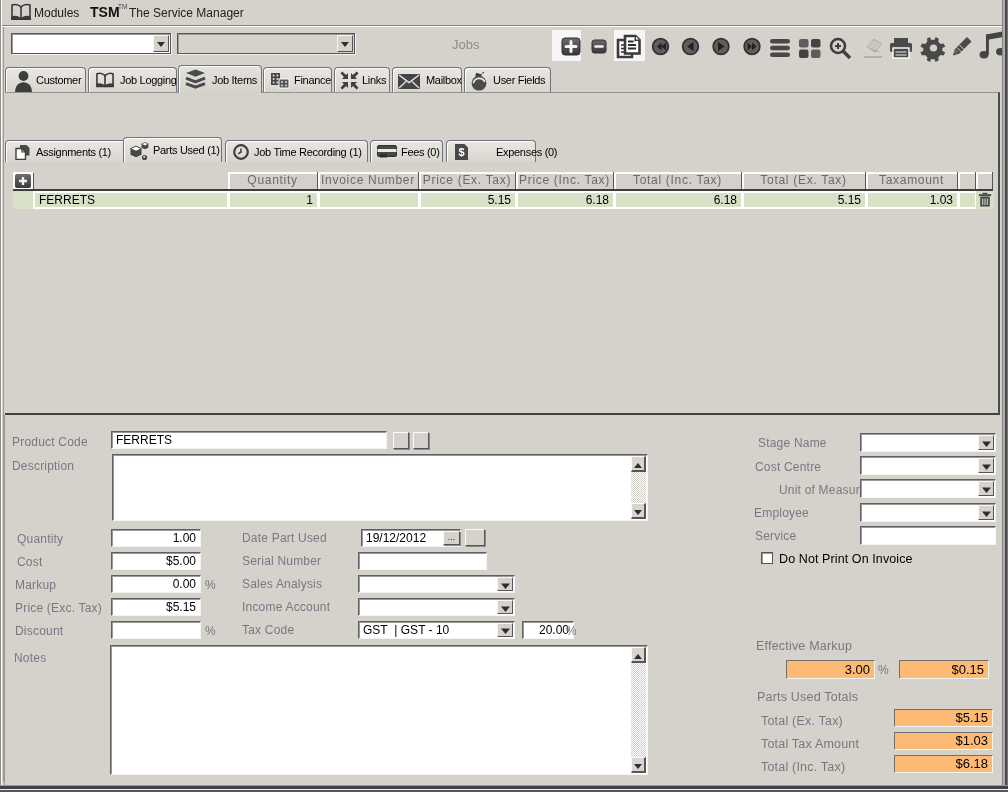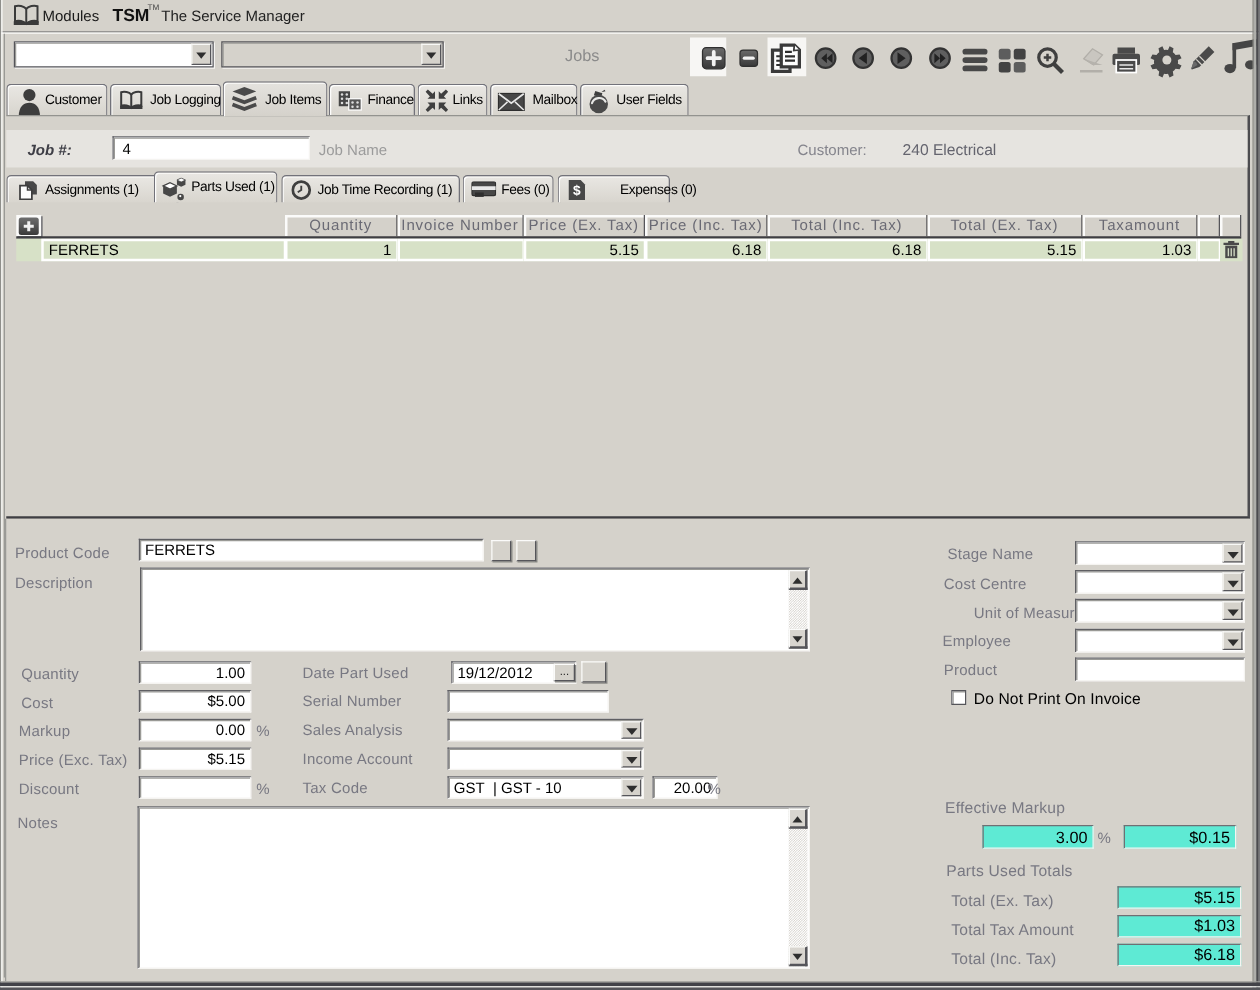--- a/index.html
+++ b/index.html
@@ -3,21 +3,21 @@
 <meta charset="utf-8">
 <style>
 * { margin:0; padding:0; box-sizing:border-box; }
 html,body { width:1008px; height:792px; overflow:hidden; }
 body { font-family:"Liberation Sans", sans-serif; background:#d5d2cb; position:relative; }
 .ab { position:absolute; }
 .lbl { color:#787882; font-size:12px; letter-spacing:0.2px; }
 .inp { background:#fff; border-top:1px solid #5f5f63; border-left:1px solid #5f5f63;
   border-bottom:1px solid #f5f4f1; border-right:1px solid #f5f4f1;
   box-shadow: inset 1px 1px 0 #9a9a96; font-size:12px; color:#000; }
-.ginp { background:#5eead4; border-top:1px solid #6f6f73; border-left:1px solid #6f6f73;
+.ginp { background:#fdba74; border-top:1px solid #6f6f73; border-left:1px solid #6f6f73;
   border-bottom:1px solid #f5f4f1; border-right:1px solid #f5f4f1; font-size:13px; color:#000; }
 .num { text-align:right; padding-right:4px; }
 .dbtn { background:#d5d2cb; border-top:1px solid #f8f8f6; border-left:1px solid #f8f8f6;
   border-bottom:1px solid #55555a; border-right:1px solid #55555a; }
 .tab { position:absolute; border:1px solid #72727a; border-bottom:none; border-radius:4px 4px 0 0;
   background:linear-gradient(#e9e7e3, #d8d5ce); box-shadow:inset 1px 1px 0 #fdfdfc; }
 .tab.sel { background:linear-gradient(#e4e2de, #d5d2cb); }
 .tbt { position:absolute; top:50%; transform:translateY(-50%); font-size:11px; letter-spacing:-0.3px; color:#000; white-space:nowrap; }
 .stab { position:absolute; border:1px solid #72727a; border-bottom:none; border-radius:4px 4px 0 0;
   background:linear-gradient(#e9e7e3, #d8d5ce); box-shadow:inset 1px 1px 0 #fdfdfc; }
@@ -231,27 +231,20 @@
       <path d="M10 2.8 l2.6 -2 l0.8 1.2 z" fill="#3f3f3f"></path>
       <circle cx="8" cy="12.2" r="7.4" fill="#4a4a4a"></circle>
       <path d="M2.6 11.5 a6 6 0 0 1 10.8 -1.2" fill="none" stroke="#e8e8e6" stroke-width="1.7" stroke-linecap="round"></path>
     </svg>
     <span class="tbt" style="left:28px;">User Fields</span>
   </div>
 </div>
 
 <div class="ab" id="tabpanel" style="left:5px;top:92px;width:995px;height:323px;border-top:1px solid #93938f;border-right:2px solid #4c4c50;border-bottom:2px solid #3f3f43;background:#d5d2cb;">
 
-  <div class="ab" style="left:0;top:11px;width:993px;height:30px;background:#e6e4e0;">
-    <span class="ab" style="left:17px;top:9px;font-size:12px;font-weight:bold;font-style:italic;color:#3e3e46;">Job #:</span>
-    <input class="ab inp" style="left: 85px; top: 5px; width: 158px; height: 19px; padding-left: 7px;" value="4">
-    <span class="ab" style="left:250px;top:9px;font-size:12px;color:#9b9b9b;">Job Name</span>
-    <span class="ab" style="left:633px;top:9px;font-size:12px;color:#84848c;">Customer:</span>
-    <span class="ab" style="left:717px;top:9px;font-size:12.5px;color:#64646e;">240 Electrical</span>
-  </div>
 
   <div class="ab" id="subtabs" style="left:0;top:44px;width:993px;height:25px;">
     <div class="stab" style="left:0;top:3px;width:138px;height:22px;">
       <svg class="ab" style="left:8px;top:3px;" width="17" height="16" viewBox="0 0 17 16">
         <path d="M6 1 h6.5 l3 3 v7.5 h-9.5 z" fill="#484848"></path>
         <path d="M2 4.5 h6 l3.5 3.5 v7.5 h-9.5 z" fill="#fdfdfd" stroke="#3e3e3e" stroke-width="1.4"></path>
         <path d="M8 4.5 v3.5 h3.5" fill="none" stroke="#3e3e3e" stroke-width="1.2"></path>
       </svg>
       <span class="tbt" style="left:30px;font-size:11px;">Assignments (1)</span>
     </div>
@@ -423,21 +416,21 @@
     <div class="ab dbtn" style="right:1px;top:1px;width:16px;height:15px;"><svg width="14" height="14">
           <path d="M3 5.5 L12 5.5 L7.5 11 Z" fill="#2e2e2e"></path>
         </svg></div>
   </div>
   <span class="ab lbl" style="left:749px;top:91px;">Employee</span>
   <div class="ab combo" style="left:855px;top:88px;width:136px;height:19px;">
     <div class="ab dbtn" style="right:1px;top:1px;width:16px;height:15px;"><svg width="14" height="14">
           <path d="M3 5.5 L12 5.5 L7.5 11 Z" fill="#2e2e2e"></path>
         </svg></div>
   </div>
-  <span class="ab lbl" style="left:750px;top:114px;">Product</span>
+  <span class="ab lbl" style="left:750px;top:114px;">Service</span>
   <div class="ab inp" style="left:855px;top:111px;width:136px;height:19px;"></div>
 
   <div class="ab" style="left:756px;top:137px;width:12px;height:12px;background:#fff;border:1px solid #55555a;box-shadow:inset 1px 1px 0 #9a9a96;"></div>
   <span class="ab" style="left:774px;top:137px;font-size:12.5px;letter-spacing:0.1px;color:#000;">Do Not Print On Invoice</span>
 
   <span class="ab lbl" style="left:751px;top:224px;font-size:12.5px;">Effective Markup</span>
   <div class="ab ginp num" style="left:781px;top:245px;width:89px;height:19px;line-height:17px;">3.00</div>
   <span class="ab lbl" style="left:873px;top:248px;">%</span>
   <div class="ab ginp num" style="left:894px;top:245px;width:90px;height:19px;line-height:17px;">$0.15</div>
 

